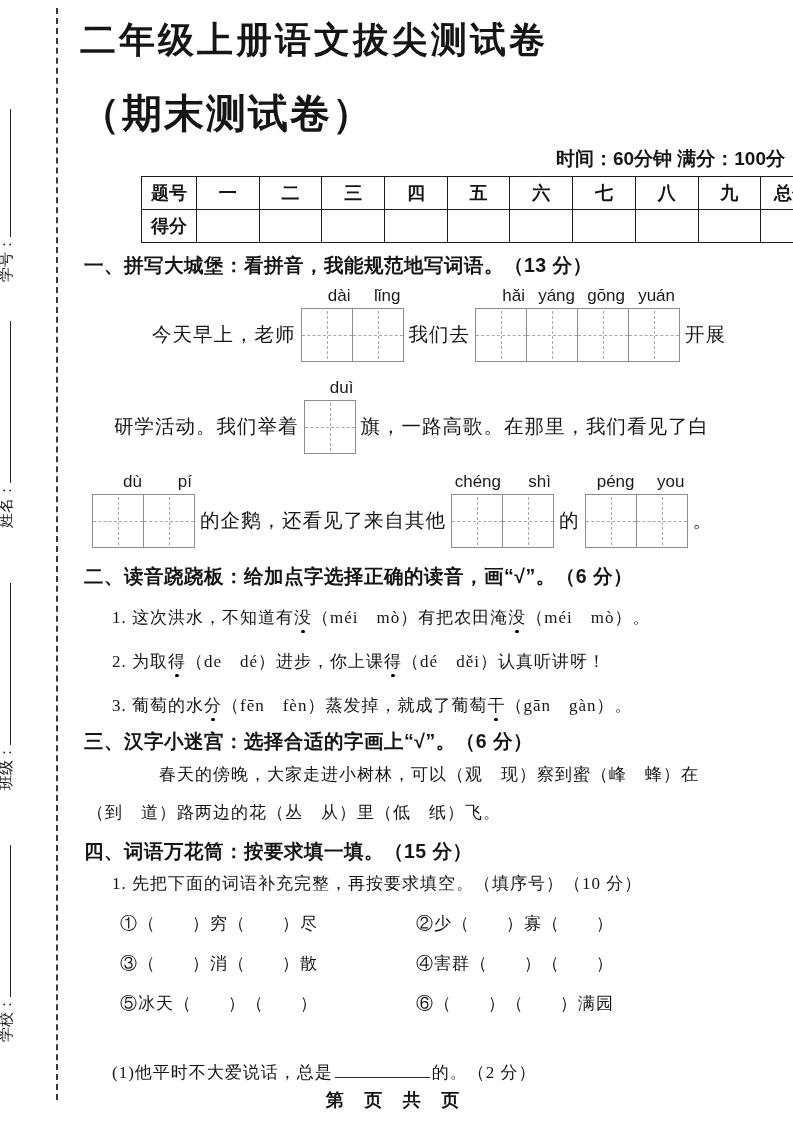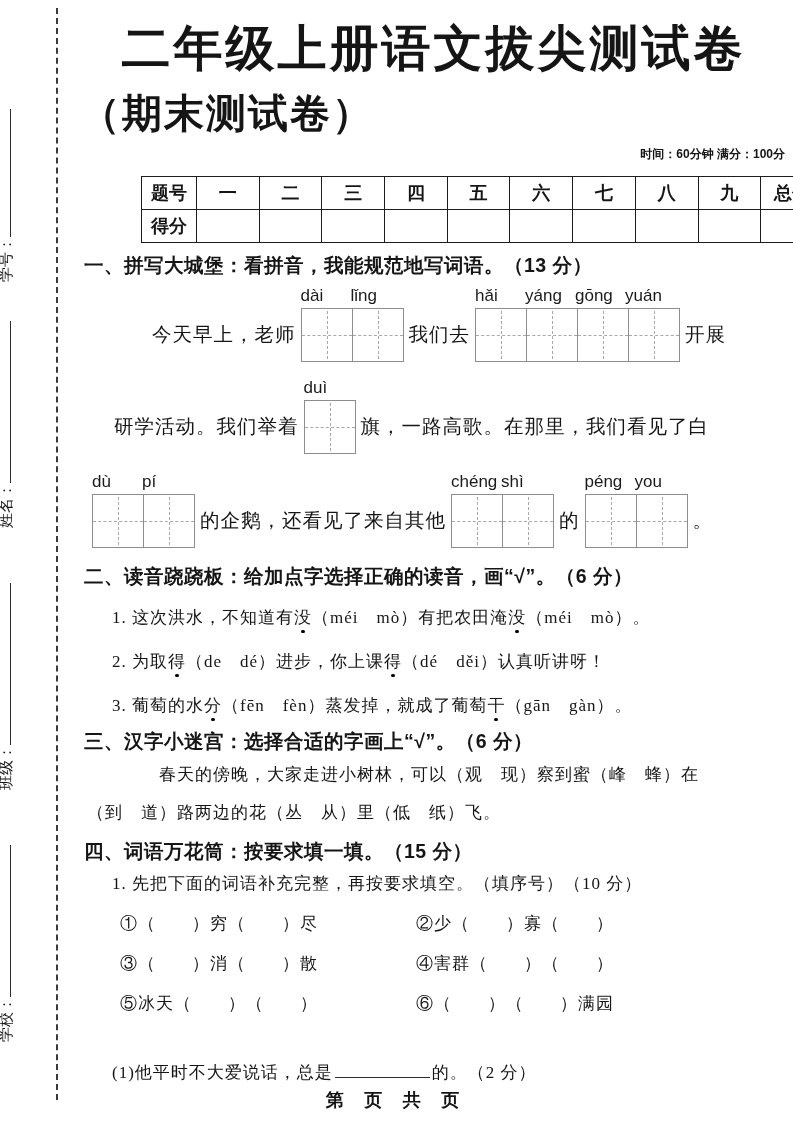--- a/index.html
+++ b/index.html
@@ -4,43 +4,43 @@
 <style>
   html,body{margin:0;padding:0;background:#fff;}
   .page{position:relative;width:793px;height:1122px;background:#fff;overflow:hidden;
         font-family:"Liberation Serif",serif;color:#151515;}
   
   .cut-line{position:absolute;left:56px;top:8px;height:1092px;border-left:2px dashed #3a3a3a;}
   .side-field{position:absolute;left:16px;white-space:nowrap;transform:rotate(-90deg);
               transform-origin:0 100%;font-size:15px;height:20px;line-height:20px;}
   .side-blank{display:inline-block;border-bottom:1.5px solid #2c2c2c;height:0.9em;vertical-align:baseline;}
   
-  .title{position:absolute;top:16px;left:80px;right:6px;text-align:center;font-size:49px;
+  .title{position:absolute;top:16px;left:80px;right:6px;font-size:36px;
          font-weight:900;font-family:Liberation Sans, sans-serif;letter-spacing:3px;}
   .subtitle{position:absolute;top:86px;left:80px;right:6px;text-align:left;font-size:40px;
             font-weight:700;font-family:"Liberation Sans",sans-serif;letter-spacing:2px;}
-  .meta{position:absolute;top:146px;right:8px;font-size:12px;font-weight:700;
+  .meta{position:absolute;top:146px;right:8px;font-size:19px;font-weight:700;
         font-family:"Liberation Sans",sans-serif;}
   
   table.score{position:absolute;top:176px;left:105px;width:683px;border-collapse:collapse;
               table-layout:fixed;font-family:"Liberation Sans",sans-serif;margin-left:36px;}
   table.score td{border:1.6px solid #1c1c1c;height:32px;text-align:center;font-size:18px;
                  font-weight:700;padding:0;}
   table.score td.corner{width:54px;}
   
   .h{position:absolute;left:84px;right:6px;font-size:19.5px;font-weight:700;
      font-family:"Liberation Sans",sans-serif;letter-spacing:0.5px;white-space:nowrap;}
   .t{position:absolute;left:84px;right:6px;font-size:17px;letter-spacing:1px;white-space:nowrap;}
   
   .boxline{position:absolute;left:84px;right:4px;display:flex;align-items:flex-end;}
   .bt{font-size:19.5px;letter-spacing:1px;margin-bottom:14px;white-space:nowrap;}
   .bg{display:inline-flex;flex-direction:column;margin:0 5px;}
   .py{display:flex;font-family:"Liberation Sans",sans-serif;font-size:17px;height:22px;
       line-height:20px;color:#1a1a1a;}
-  .py i{font-style:normal;flex:0 0 50px;text-align:left;}
+  .py i{font-style:normal;flex:0 0 50px;text-align:right;}
   .cells{display:flex;border:1px solid #8d8d8d;background:#fff;}
   .cells b{position:relative;width:50px;height:52px;display:block;}
   .cells b + b{border-left:1px solid #8d8d8d;}
   .cells b::before{content:"";position:absolute;left:50%;top:2px;bottom:2px;border-left:1px dashed #a8a8a8;}
   .cells b::after{content:"";position:absolute;top:50%;left:0;right:0;border-top:1px dashed #a8a8a8;}
   
   .dc{position:relative;display:inline-block;}
   .dc::after{content:"";position:absolute;left:50%;bottom:-4px;width:3.5px;height:3.5px;
              margin-left:-2px;background:#000;border-radius:50%;}
   

